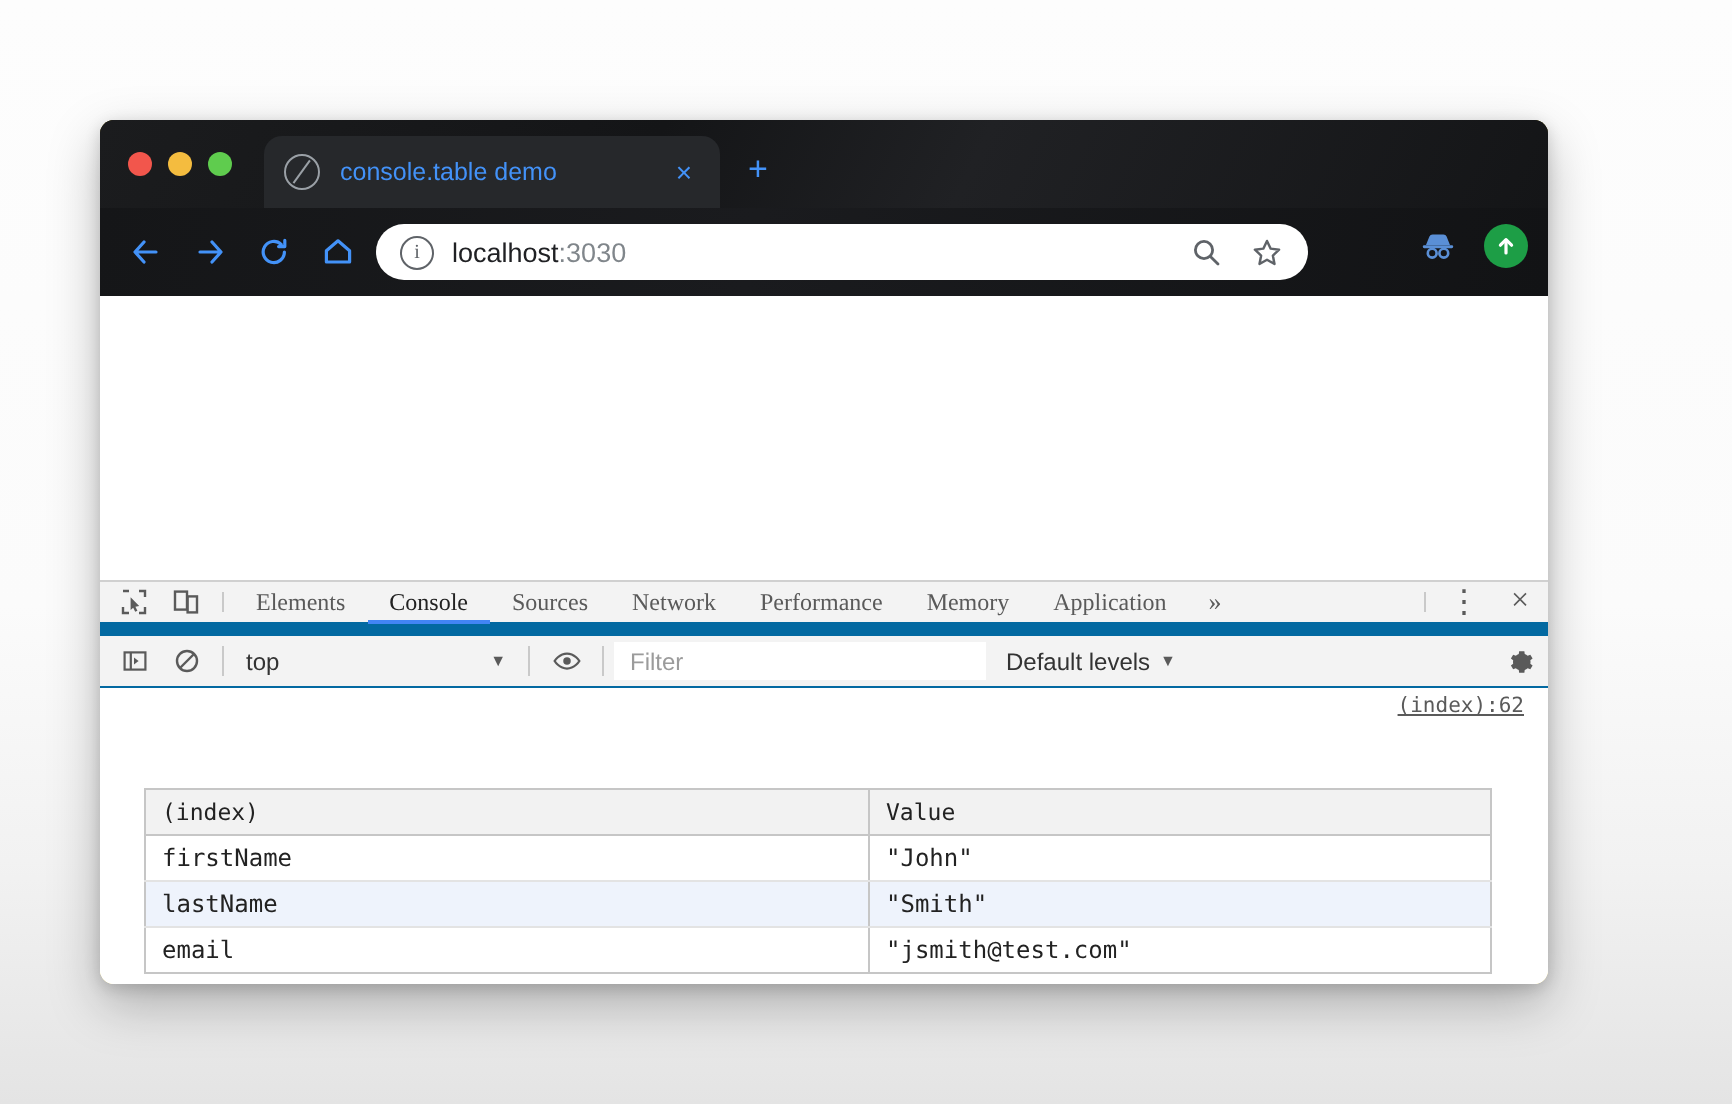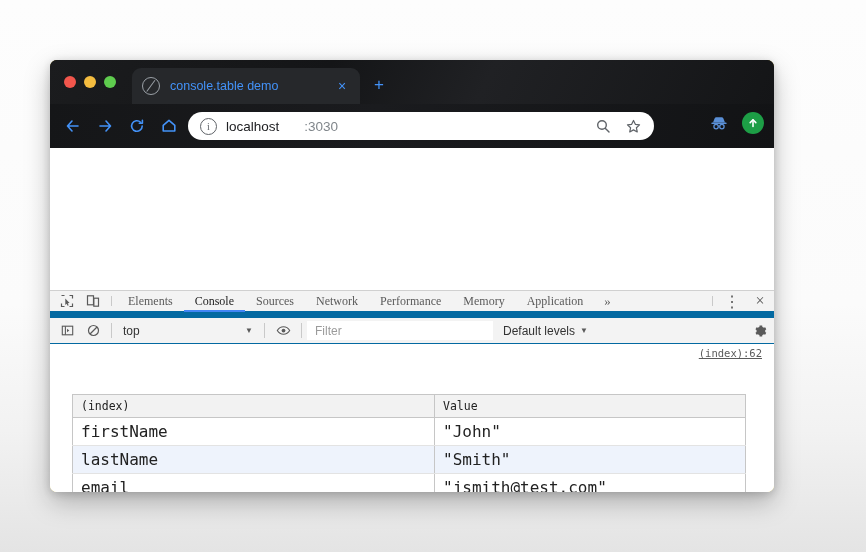--- a/index.html
+++ b/index.html
@@ -172,21 +172,21 @@
     align-items: center;
     justify-content: center;
     flex: 0 0 auto;
     margin-right: 9px;
   }
   .omni-url {
     font-size: 13.5px;
     color: #202124;
     white-space: nowrap;
   }
-  .omni-url .port { color: #80868b; padding-left: 25px; }
+  .omni-url .port { color: #80868b; }
   .omni-right {
     margin-left: auto;
     display: flex;
     align-items: center;
     gap: 14px;
     color: #5f6368;
   }
   .omni-right svg { display: block; }
 
   .nav-right {
@@ -366,21 +366,21 @@
     font-weight: normal;
     text-align: left;
     font-size: 11.5px;
     color: #222;
     padding: 4px 8px;
     border-right: 1px solid #c6c6c6;
     border-bottom: 1px solid #c6c6c6;
     font-family: "DejaVu Sans Mono", monospace;
   }
   table.ctable td {
-    font-size: 16px;
+    font-size: 12px;
     padding: 4px 8px;
     border-right: 1px solid #c6c6c6;
     border-bottom: 1px solid #e3e3e3;
     color: #222;
     font-family: "DejaVu Sans Mono", monospace;
     overflow: hidden;
     white-space: nowrap;
   }
   table.ctable tr:last-child td { border-bottom: none; }
   table.ctable th:last-child, table.ctable td:last-child { border-right: none; }

